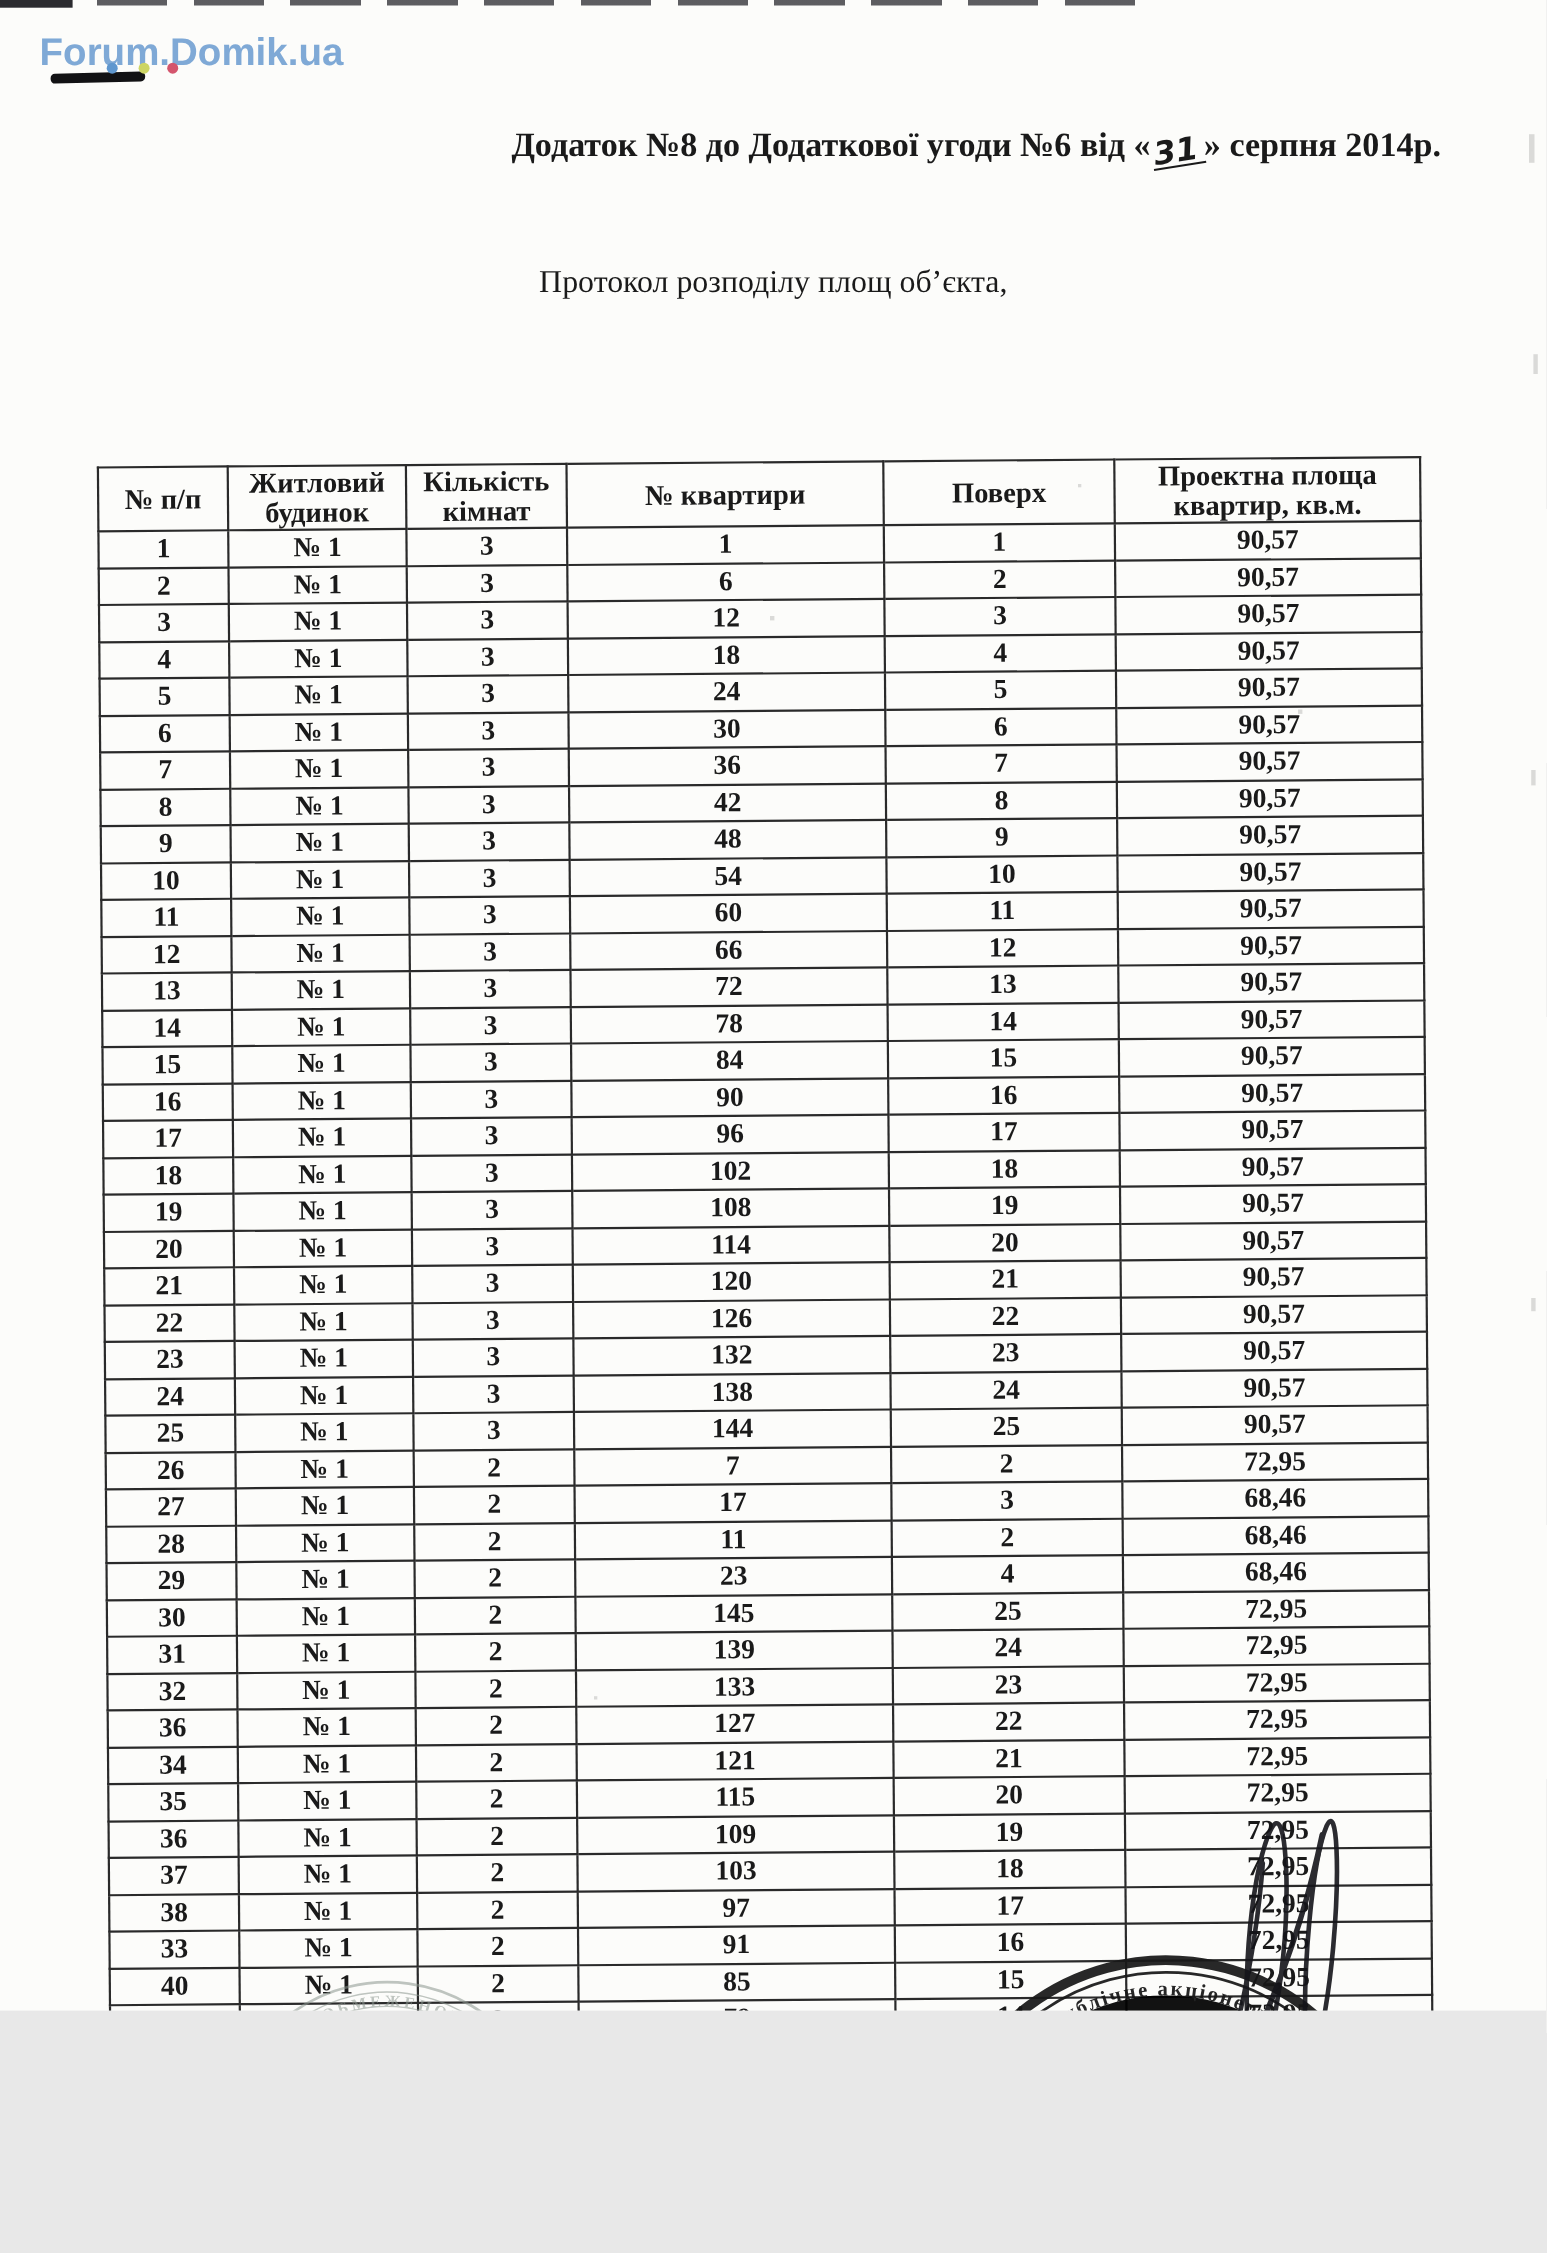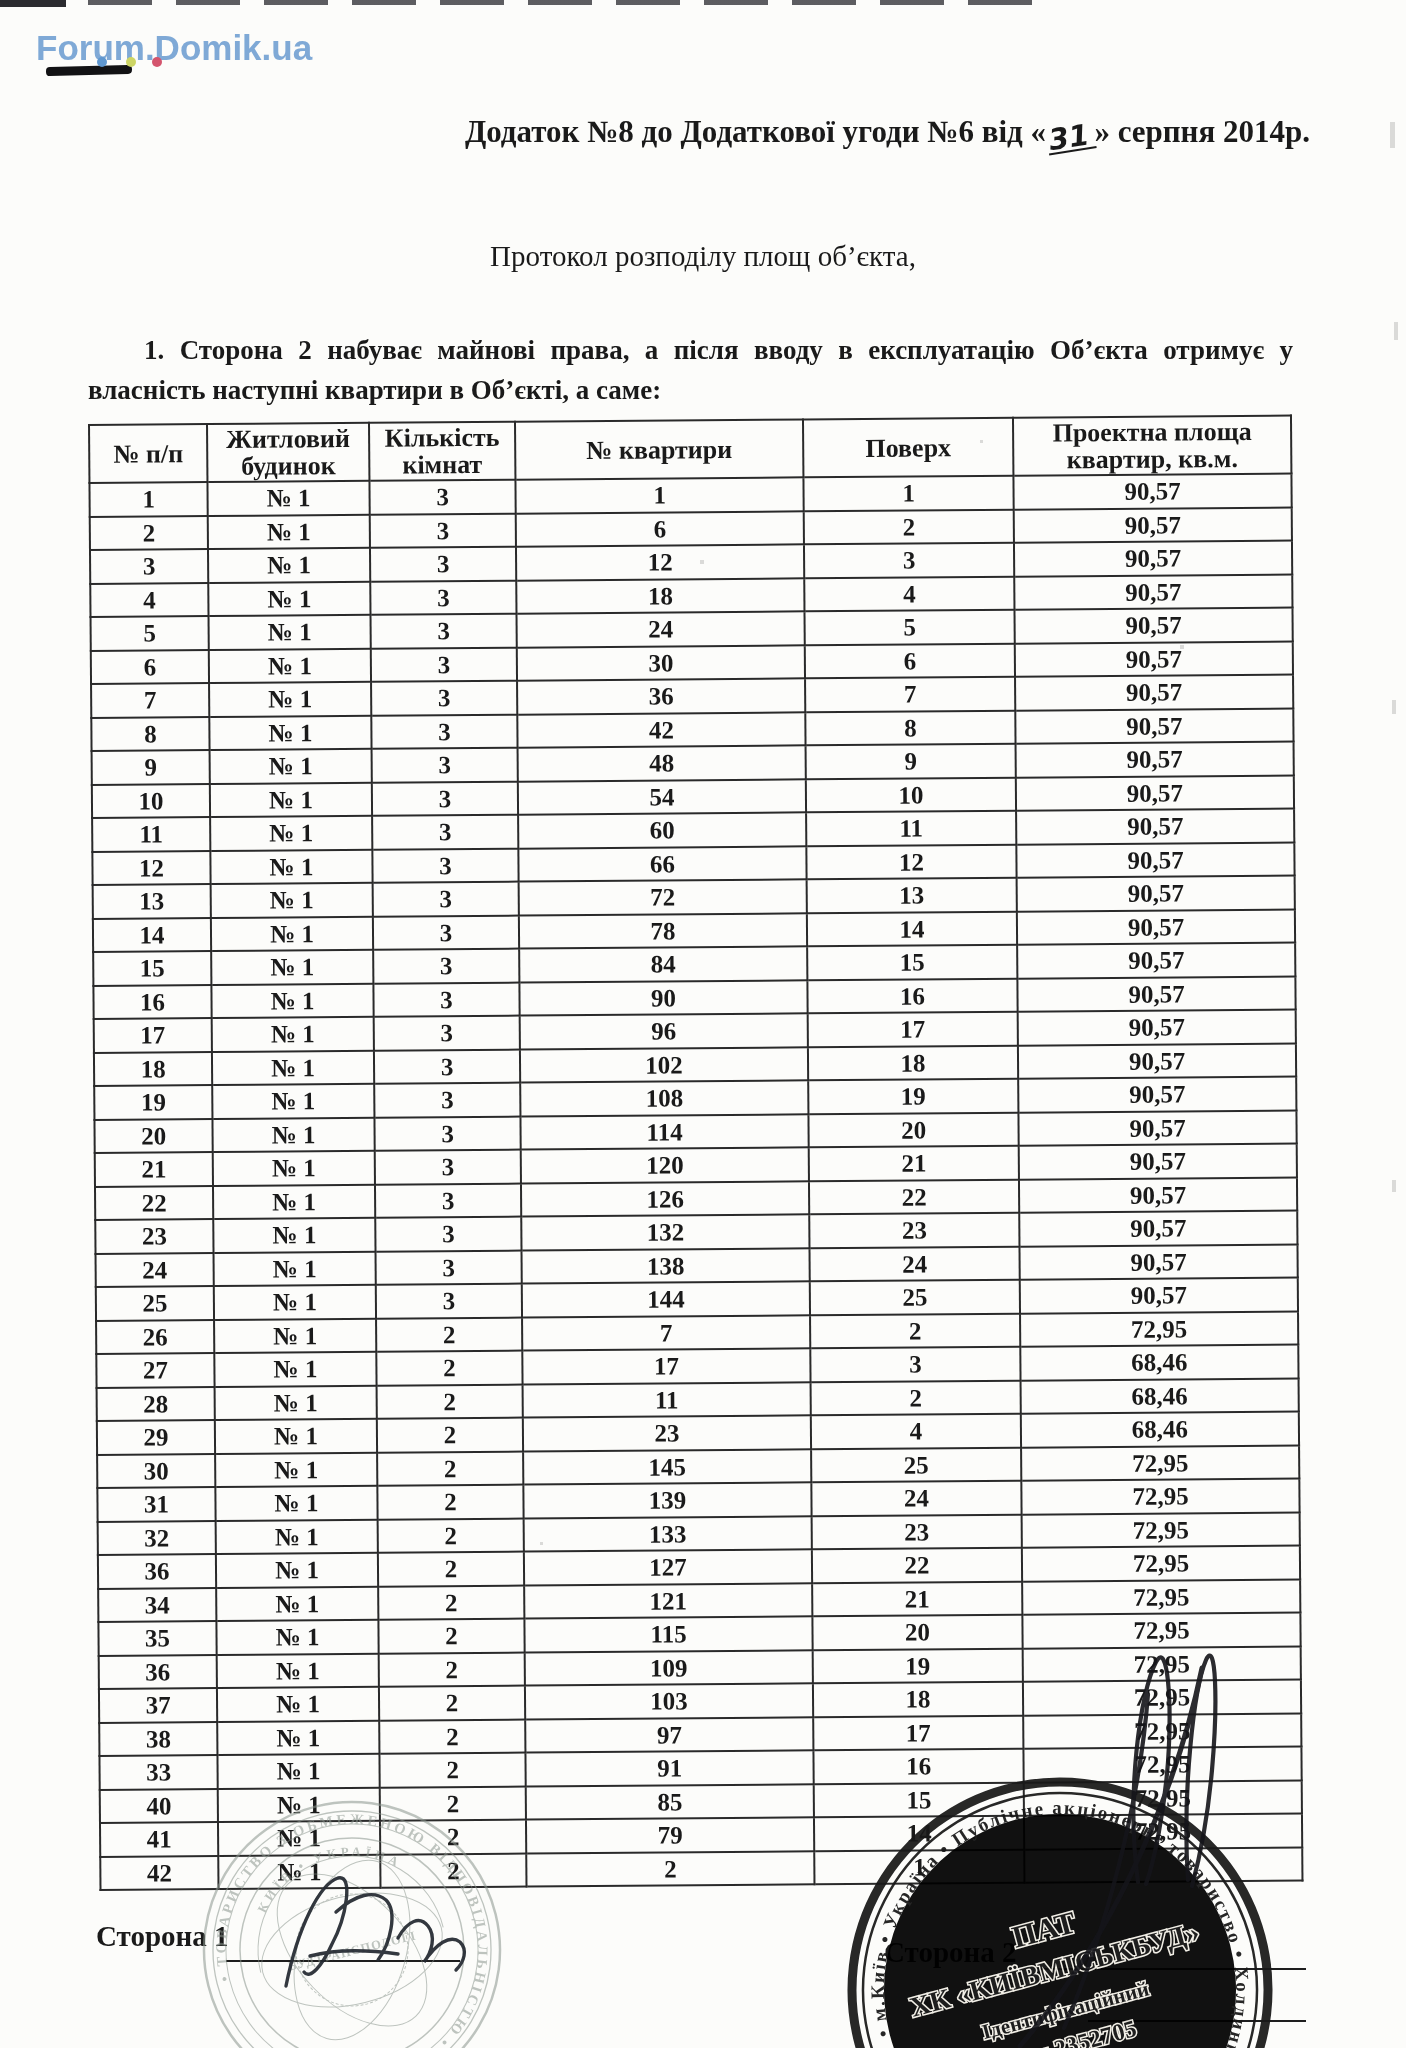--- a/index.html
+++ b/index.html
@@ -1,16 +1,16 @@
 <!DOCTYPE html>
 <html><head>
 <meta charset="utf-8">
 <style>
   html,body{margin:0;padding:0;background:#e8e8e8;}
-  .page{position:relative;width:1406px;height:2048px;background:#fcfcfa;overflow:hidden;
+  .page{position:relative;width:1406px;height:1828px;background:#fcfcfa;overflow:hidden;
         font-family:"Liberation Serif","DejaVu Serif",serif;color:#1a1a1a;}
   .abs{position:absolute;}
   
   .top-dashes{left:0;top:0;width:1046px;height:5px;
     background:repeating-linear-gradient(90deg,#35353a 0 64px,transparent 64px 88px);opacity:.8;}
   .top-blob{left:0;top:0;width:66px;height:7px;background:#2b2b2f;}
   .speck{background:#c8c8c6;opacity:.65;}
   
   .logo{left:36px;top:28px;font-family:"Liberation Sans","DejaVu Sans",sans-serif;
         font-size:35px;font-weight:700;color:#7fa9d6;letter-spacing:0;}
@@ -66,21 +66,20 @@
   <div class="abs dot" style="left:152px;background:#d4556d;"></div>
 
   <div class="abs doc-header">
     <div><span>Додаток №8 до Додаткової угоди №6 від «</span><span class="hand">31</span><span>» серпня 2014р.</span></div>
   </div>
 
   <div class="abs doc-title">
     <div>Протокол розподілу площ об’єкта,</div>
   </div>
 
-  <div class="abs intro">1. Сторона 2 набуває майнові права, а після вводу в експлуатацію Об’єкта отримує у власність наступні квартири в Об’єкті, а саме:</div>
 
   <table class="abs tbl">
     <colgroup>
       <col class="c0">
         <col class="c1">
         <col class="c2">
         <col class="c3">
         <col class="c4">
         <col class="c5">
     </colgroup>

